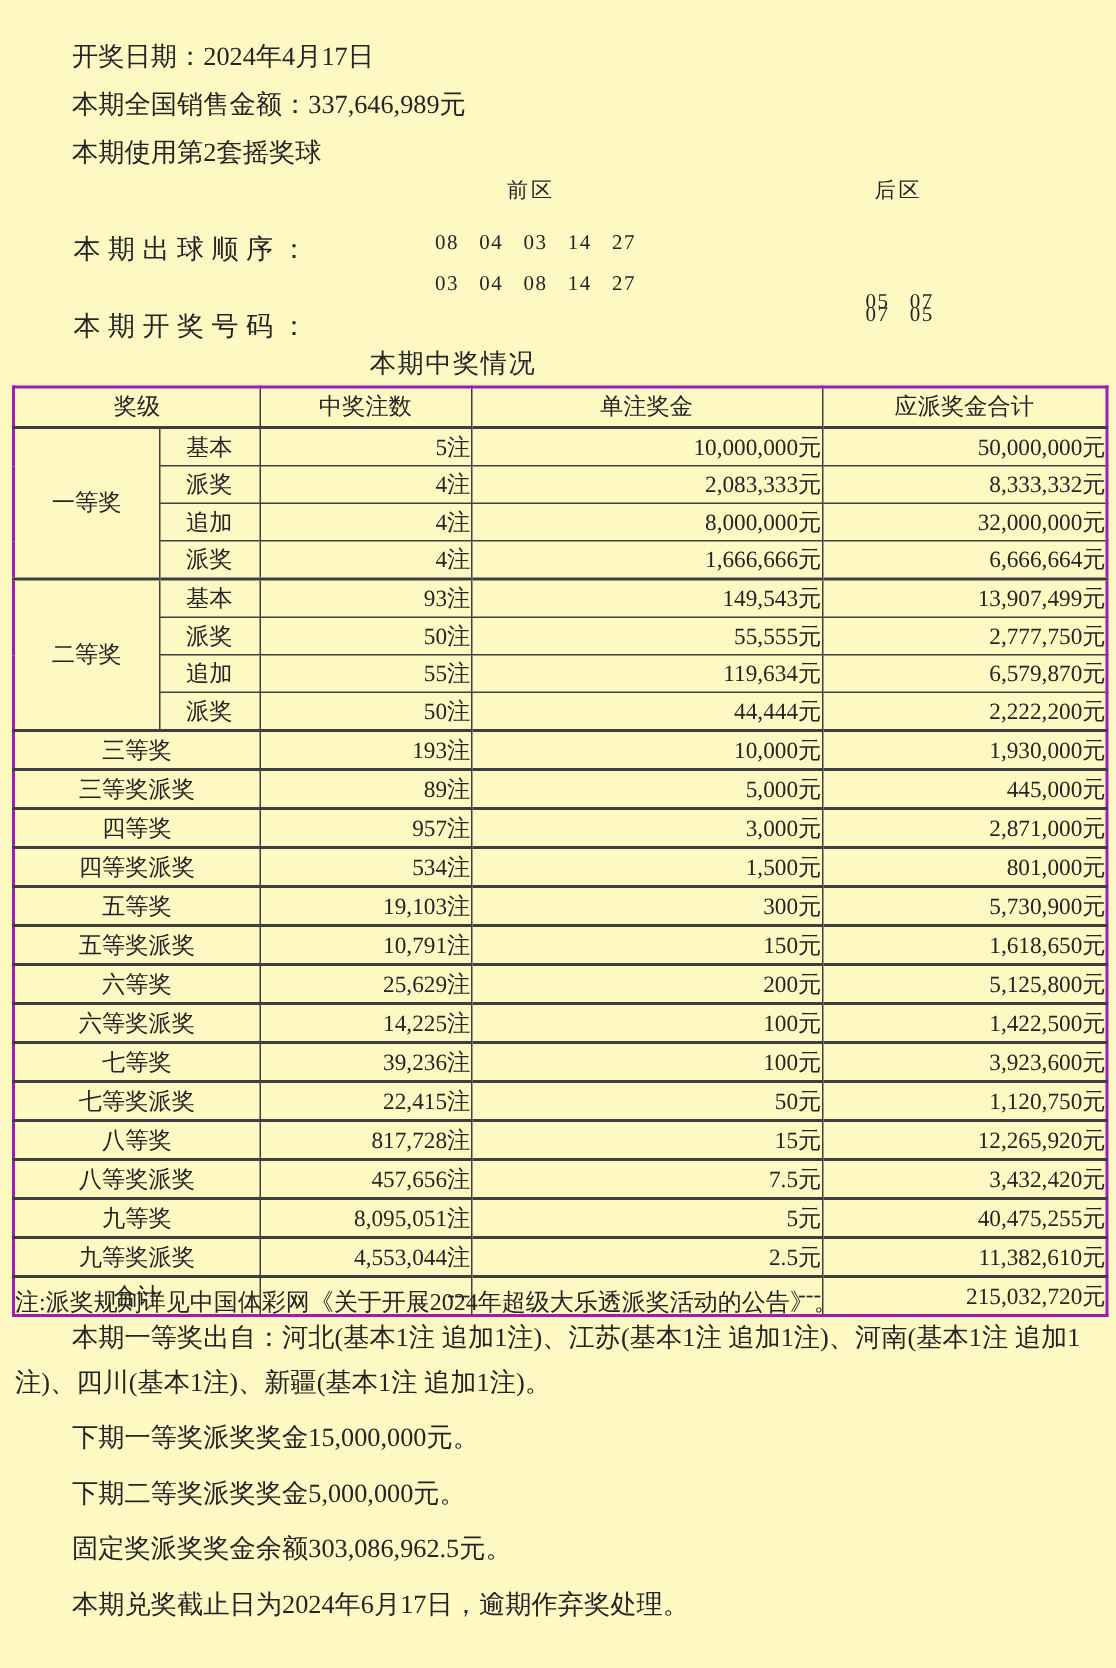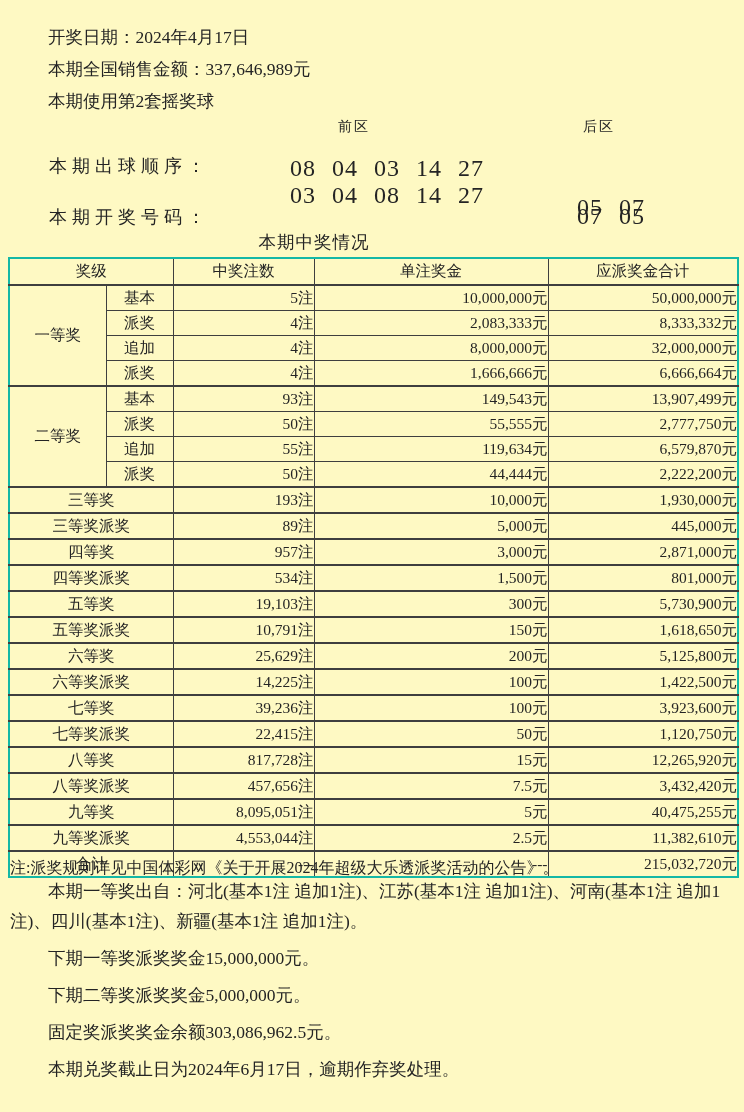--- a/index.html
+++ b/index.html
@@ -11,38 +11,38 @@
   .page{
     position:relative;
     width:744px;height:1112px;
     background:#fef9c3;
     overflow:hidden;
   }
   .abs{position:absolute;white-space:pre;}
   .hline{left:48px;font-size:17.5px;}
   .zone{font-size:14px;letter-spacing:2px;}
   .rowlabel{left:49px;font-size:18px;letter-spacing:5px;}
-  .balls{font-size:24px;letter-spacing:1px;word-spacing:9px;}
-  .tabletitle{left:0;width:604px;text-align:center;font-size:17.5px;letter-spacing:1px;padding-left:12px;}
+  .balls{font-size:14px;letter-spacing:1px;word-spacing:9px;}
+  .tabletitle{left:0;width:604px;text-align:center;font-size:17.5px;letter-spacing:1px;}
 
   table.prize{
     position:absolute;left:8px;top:257px;
     width:729px;
     border-collapse:collapse;table-layout:fixed;
     font-size:15.5px;
   }
   table.prize td{
     border:1px solid #3f3f3f;
     height:24px;
     padding:0;
     overflow:hidden;
     vertical-align:middle;
   }
   table.prize thead td{height:25px;border-bottom-width:2px;}
-  table.prize{border:2px solid #14b8a6;}
+  table.prize{border:2px solid #a21caf;}
   tr.sep td{border-top-width:2px;}
   td.lv{text-align:center;}
   td.sub{text-align:center;}
   td.num{text-align:right;padding-right:7px;}
 
   .note{left:10px;font-size:16px;}
   .paras{
     position:absolute;left:10px;top:876px;width:727px;
     font-size:17.5px;
   }

